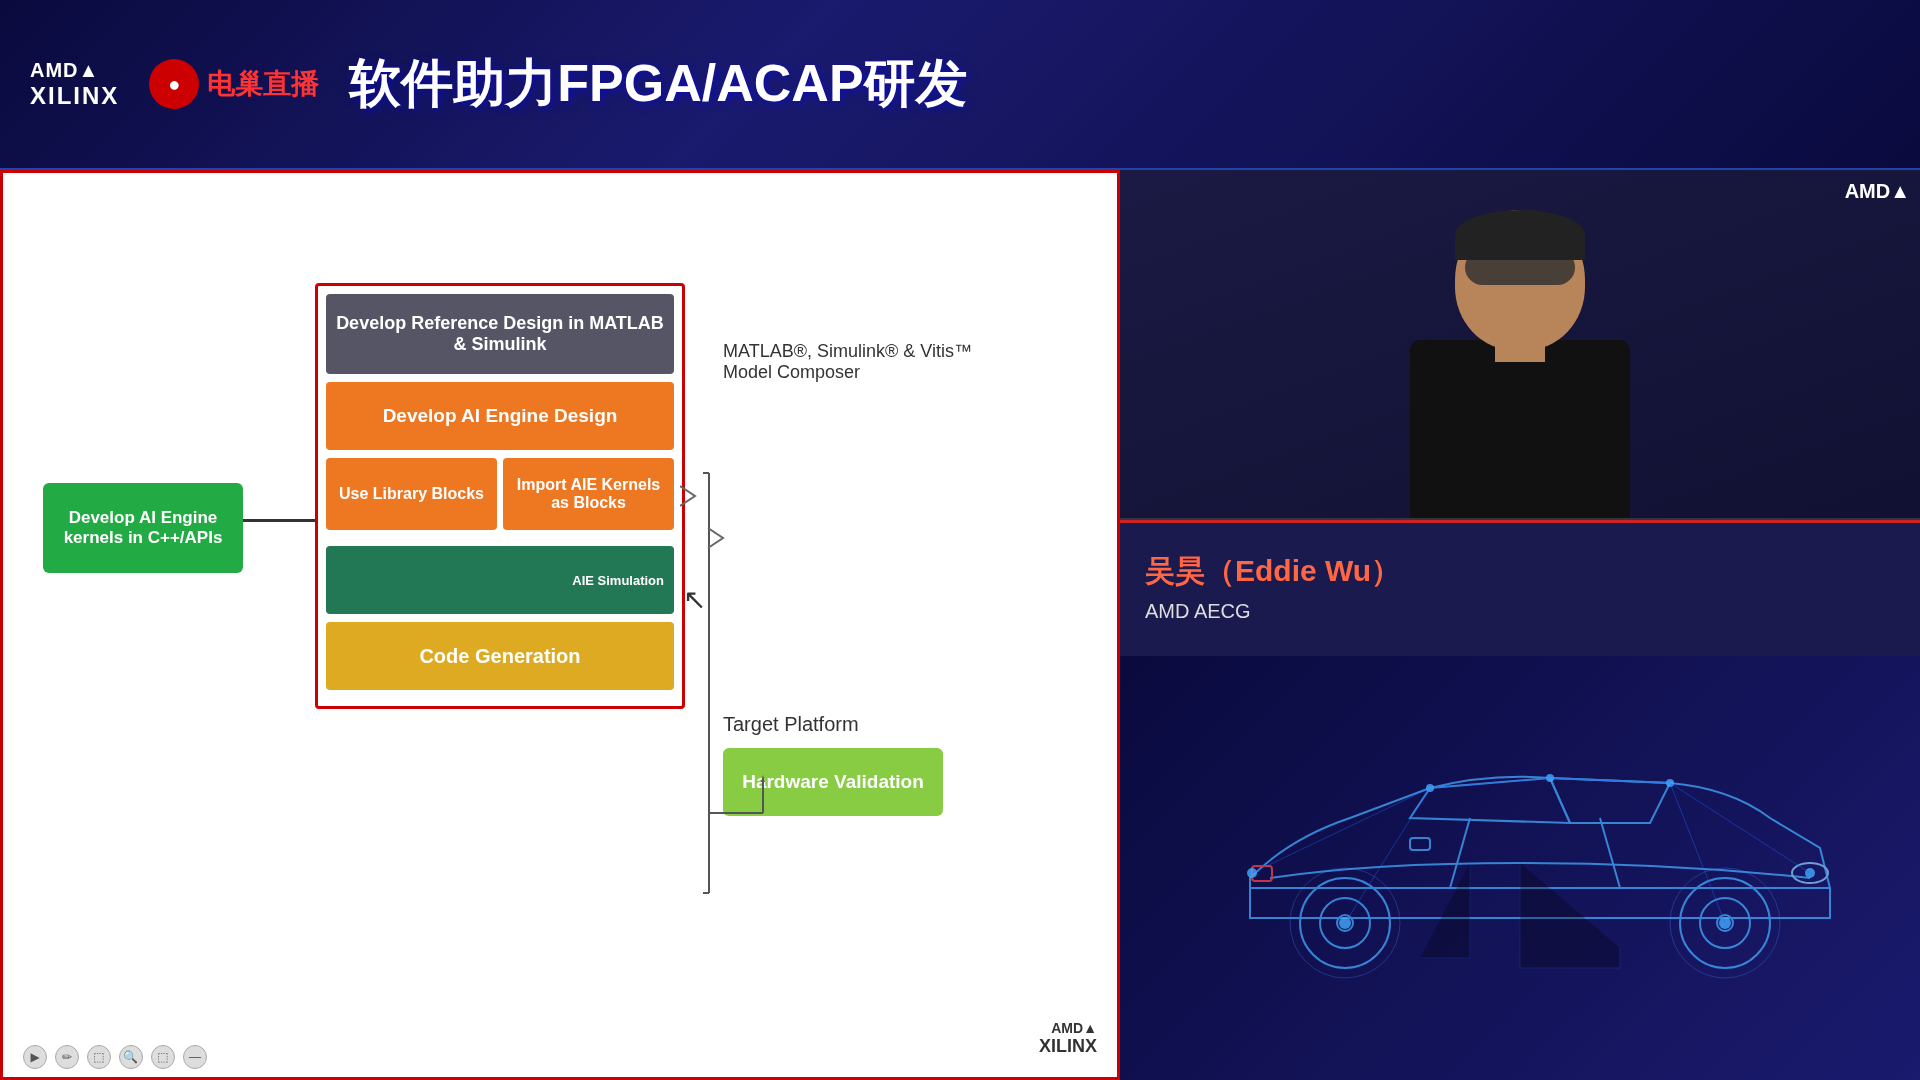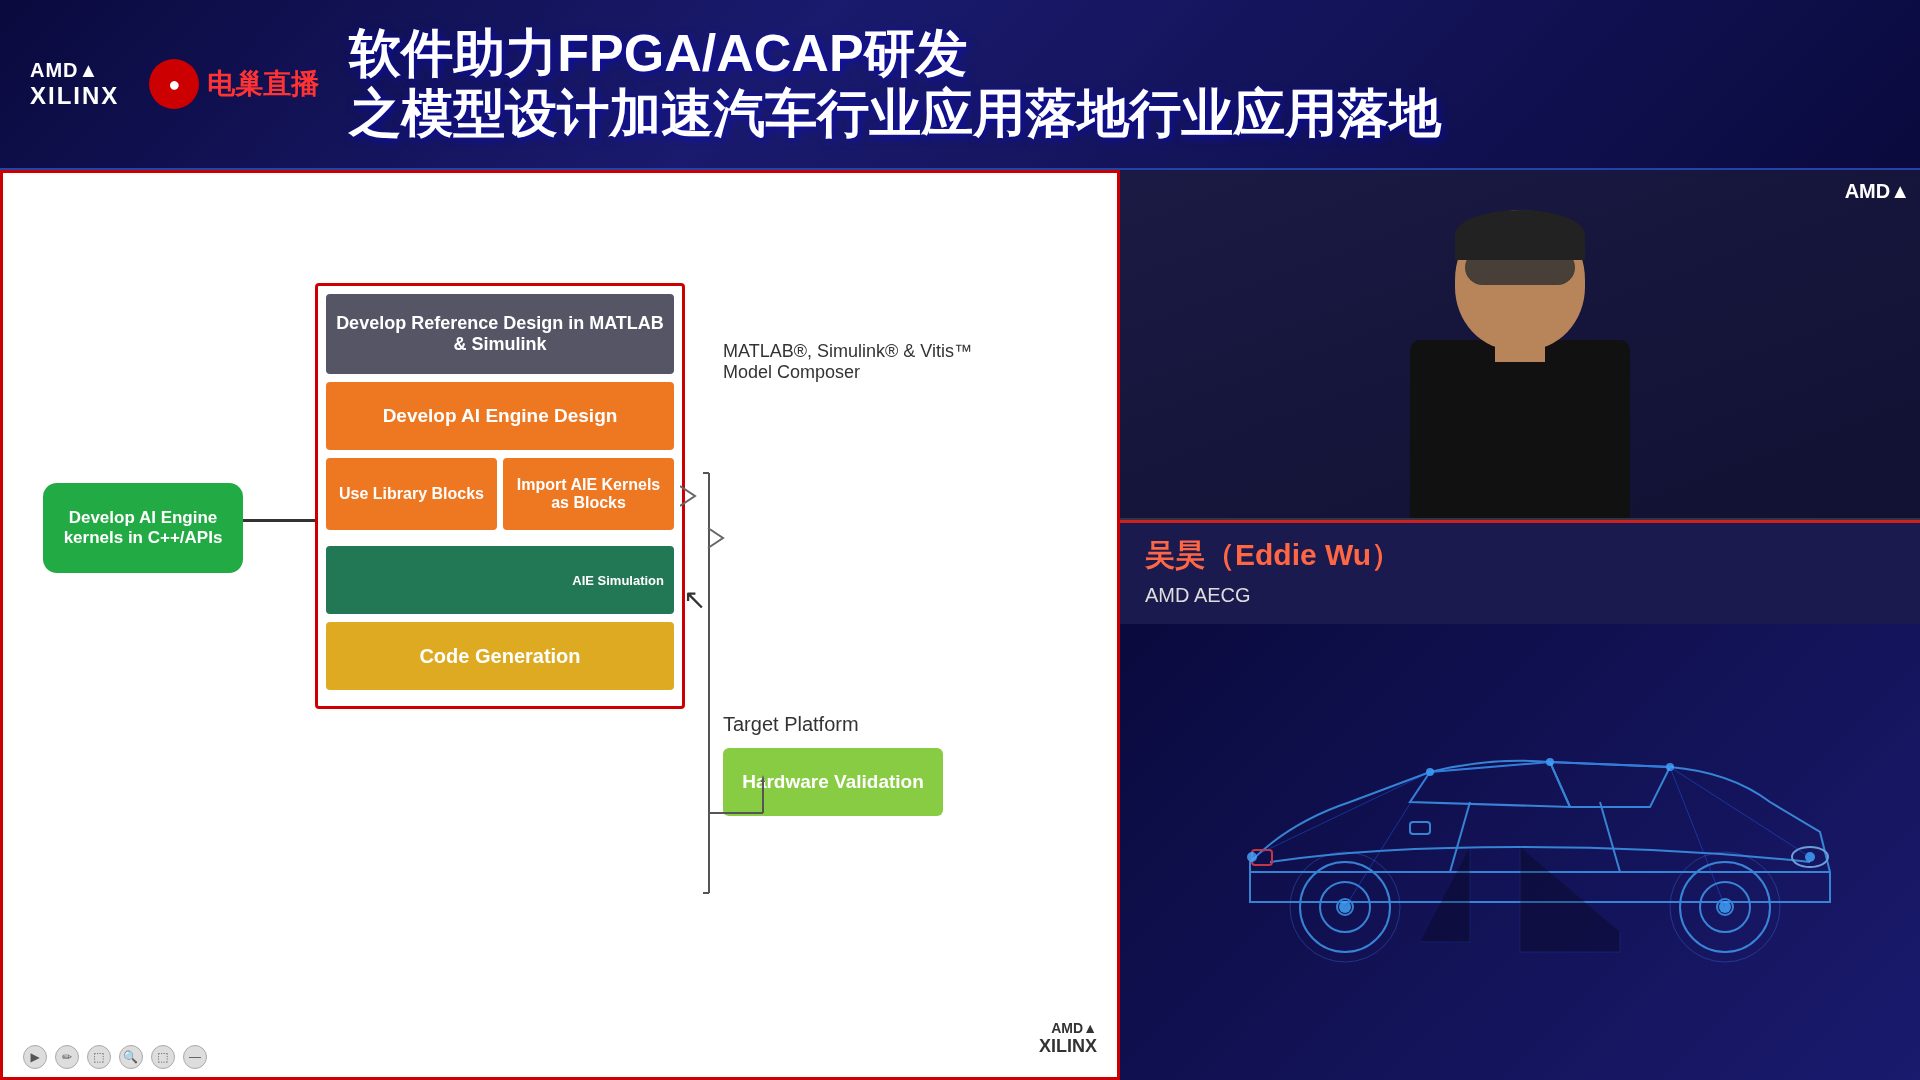--- a/index.html
+++ b/index.html
@@ -114,21 +114,21 @@
     }
 
     
     .left-box {
       position: absolute;
       left: 0;
       top: 210px;
       width: 200px;
       height: 90px;
       background: #22aa44;
-      border-radius: 14px;
+      border-radius: 6px;
       display: flex;
       align-items: center;
       justify-content: center;
       text-align: center;
       color: white;
       font-size: 17px;
       font-weight: bold;
       padding: 8px;
     }
 
@@ -308,21 +308,21 @@
       top: 10px;
       right: 10px;
       color: white;
       font-size: 20px;
       font-weight: bold;
     }
 
     
     .speaker-info {
       background: #1a1a4e;
-      padding: 12px 25px;
+      padding: 28px 25px;
       border-top: 3px solid #cc2222;
     }
     .speaker-name {
       color: #ff6644;
       font-size: 30px;
       font-weight: bold;
       margin-bottom: 8px;
     }
     .speaker-company {
       color: #dddddd;
@@ -385,21 +385,20 @@
   <div class="amd-xilinx-logo">
     <span class="amd-part">AMD▲</span>
     <span class="xilinx-part">XILINX</span>
   </div>
   <div class="dcl-logo">
     <div class="circle"></div>
     <span>电巢直播</span>
   </div>
   <div class="banner-title">
     <span class="line1">软件助力FPGA/ACAP研发</span>
-    <span class="line2">之模型设计加速汽车行业应用落地行业应用落地</span>
   </div>
 </div>
 
 <div class="main-area">
 
   <div class="slide-area">
 
     <div class="diagram-container">
 
       <div class="left-box">

